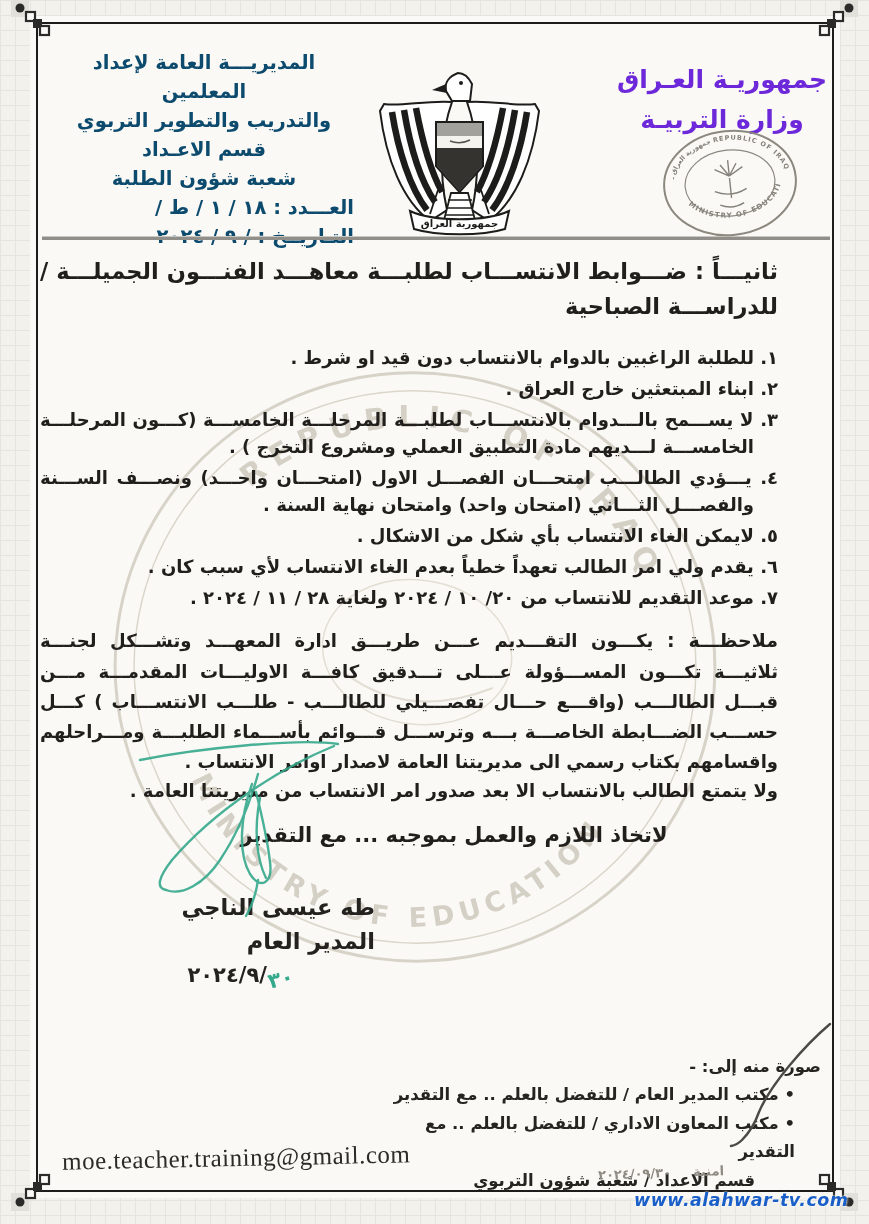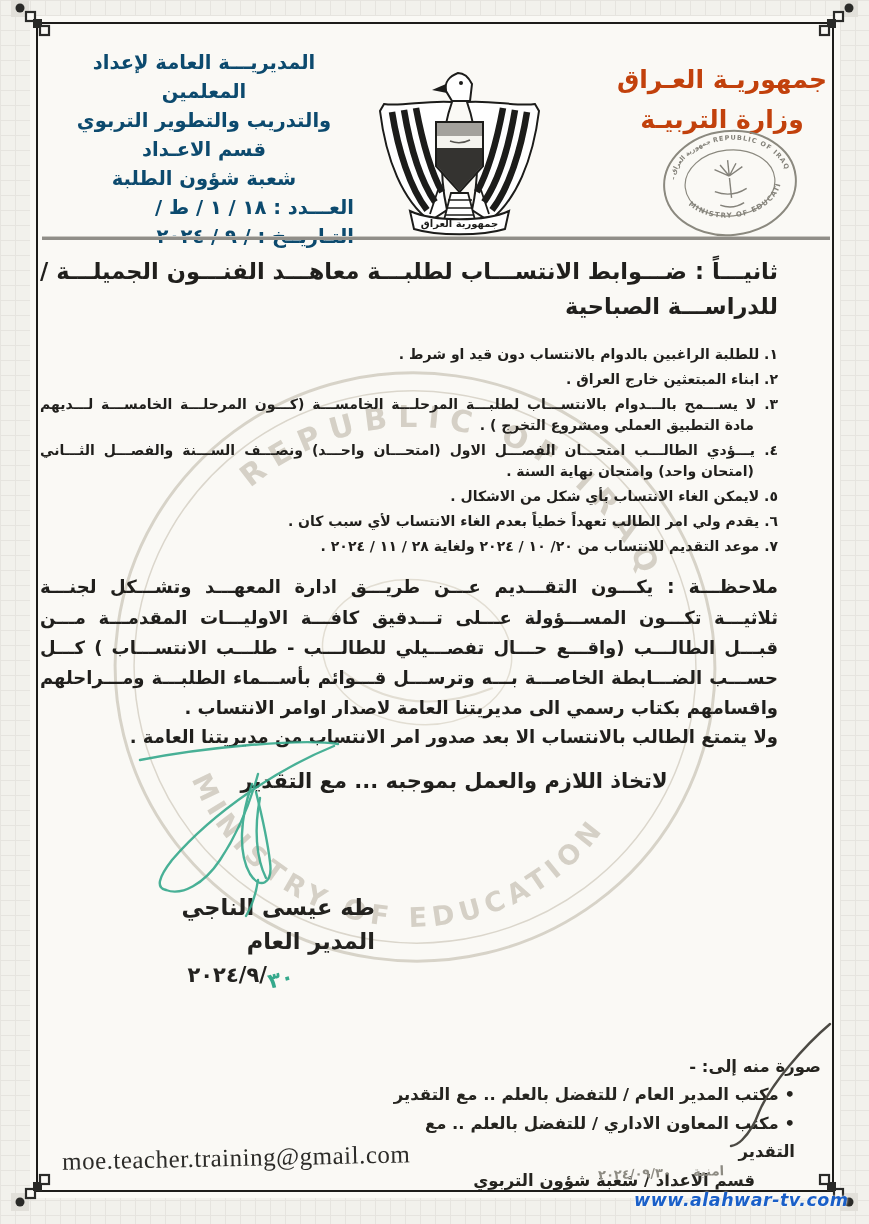--- a/index.html
+++ b/index.html
@@ -14,27 +14,27 @@
   }
   .page{position:relative;width:869px;height:1224px;}
   .paper{position:absolute;left:30px;top:16px;width:810px;height:1182px;background:#faf9f5;z-index:1;}
   .frame{position:absolute;left:36px;top:22px;width:794px;height:1166px;border:2.5px solid #1d1c1a;z-index:3;pointer-events:none;}
   .corner{position:absolute;z-index:4;}
   .watermark{position:absolute;left:95px;top:352px;z-index:2;opacity:.55;transform:rotate(8deg);}
   .hdr-left{position:absolute;left:48px;top:48px;width:312px;z-index:5;direction:rtl;text-align:center;
     font-weight:700;font-size:19.5px;line-height:29px;color:#0c4a6e;}
   .hdr-left .numline{text-align:right;padding-right:6px;}
   .hdr-right{position:absolute;left:612px;top:60px;width:220px;z-index:5;direction:rtl;text-align:center;
-    font-weight:700;font-size:25px;line-height:40px;color:#c2410c;letter-spacing:1px;}
+    font-weight:700;font-size:25px;line-height:40px;color:#6d28d9;letter-spacing:1px;}
   .eagle{position:absolute;left:372px;top:70px;z-index:5;}
   .stamp{position:absolute;left:660px;top:126px;z-index:6;transform:rotate(-6deg);}
   .separator{position:absolute;left:42px;top:236px;width:788px;height:3px;background:#908e88;border-top:1px solid #c9c7c1;z-index:5;}
   .content{position:absolute;left:40px;top:254px;width:738px;z-index:5;direction:rtl;color:#201f1c;}
   .doc-title{font-weight:700;font-size:22.5px;line-height:1.55;text-align:justify;margin-bottom:20px;}
-  .list{font-weight:700;font-size:14px;line-height:1.5;}
+  .list{font-weight:700;font-size:18px;line-height:1.5;}
   .list-item{margin-bottom:4px;text-align:justify;}
   .hang{padding-right:24px;text-indent:-24px;}
   .note{margin-top:14px;font-weight:700;font-size:18px;line-height:1.68;text-align:justify;}
   .note-label{font-size:19px;}
   .note-underline{font-weight:700;font-size:18px;margin-top:2px;text-align:right;text-underline-offset:4px;}
   .closing{margin-top:22px;font-weight:700;font-size:21px;text-align:center;padding-left:90px;}
   .signature-svg{position:absolute;left:110px;top:688px;z-index:7;}
   .sig-block{position:absolute;left:105px;top:890px;width:270px;z-index:6;direction:rtl;text-align:right;
     font-weight:700;color:#23221f;font-size:22.5px;line-height:34px;}
   .sig-date{display:flex;direction:ltr;justify-content:center;align-items:flex-start;font-size:21px;}

